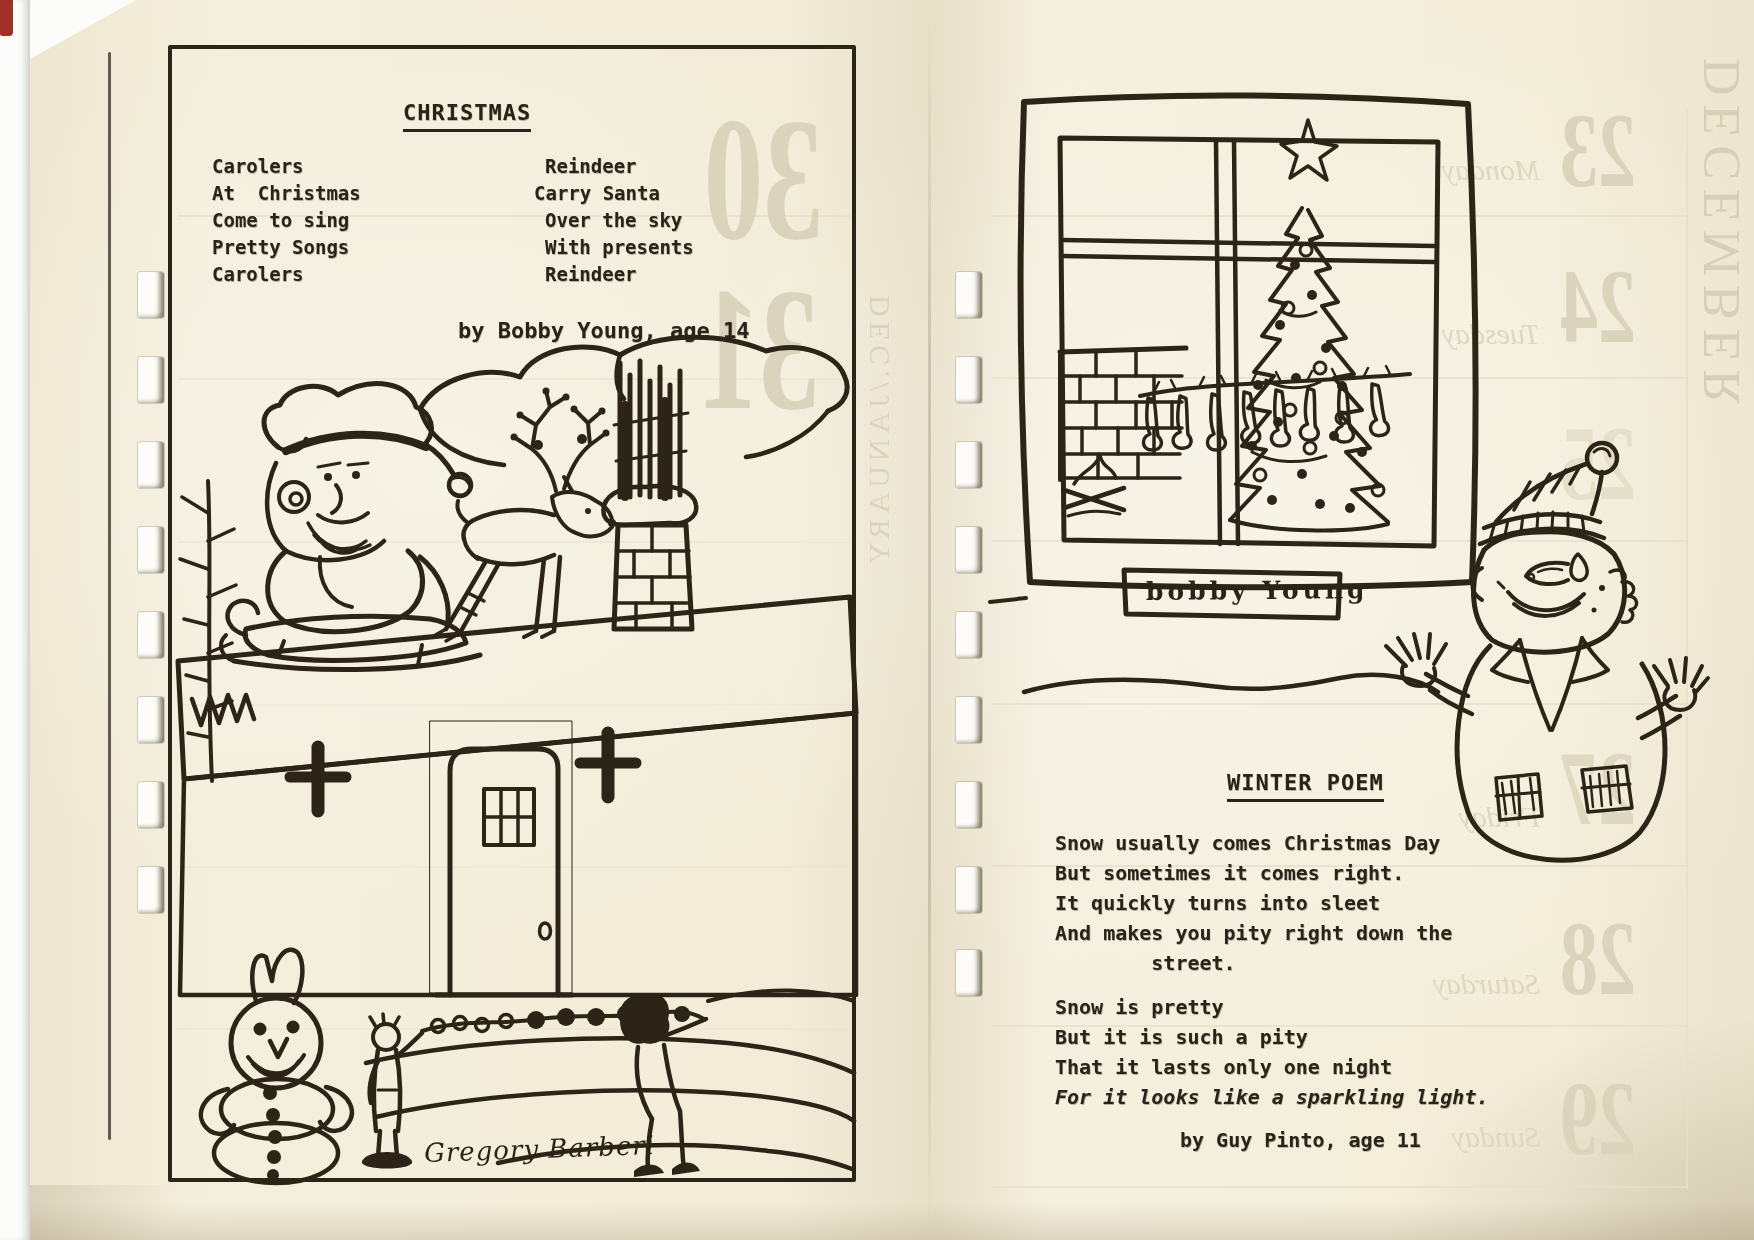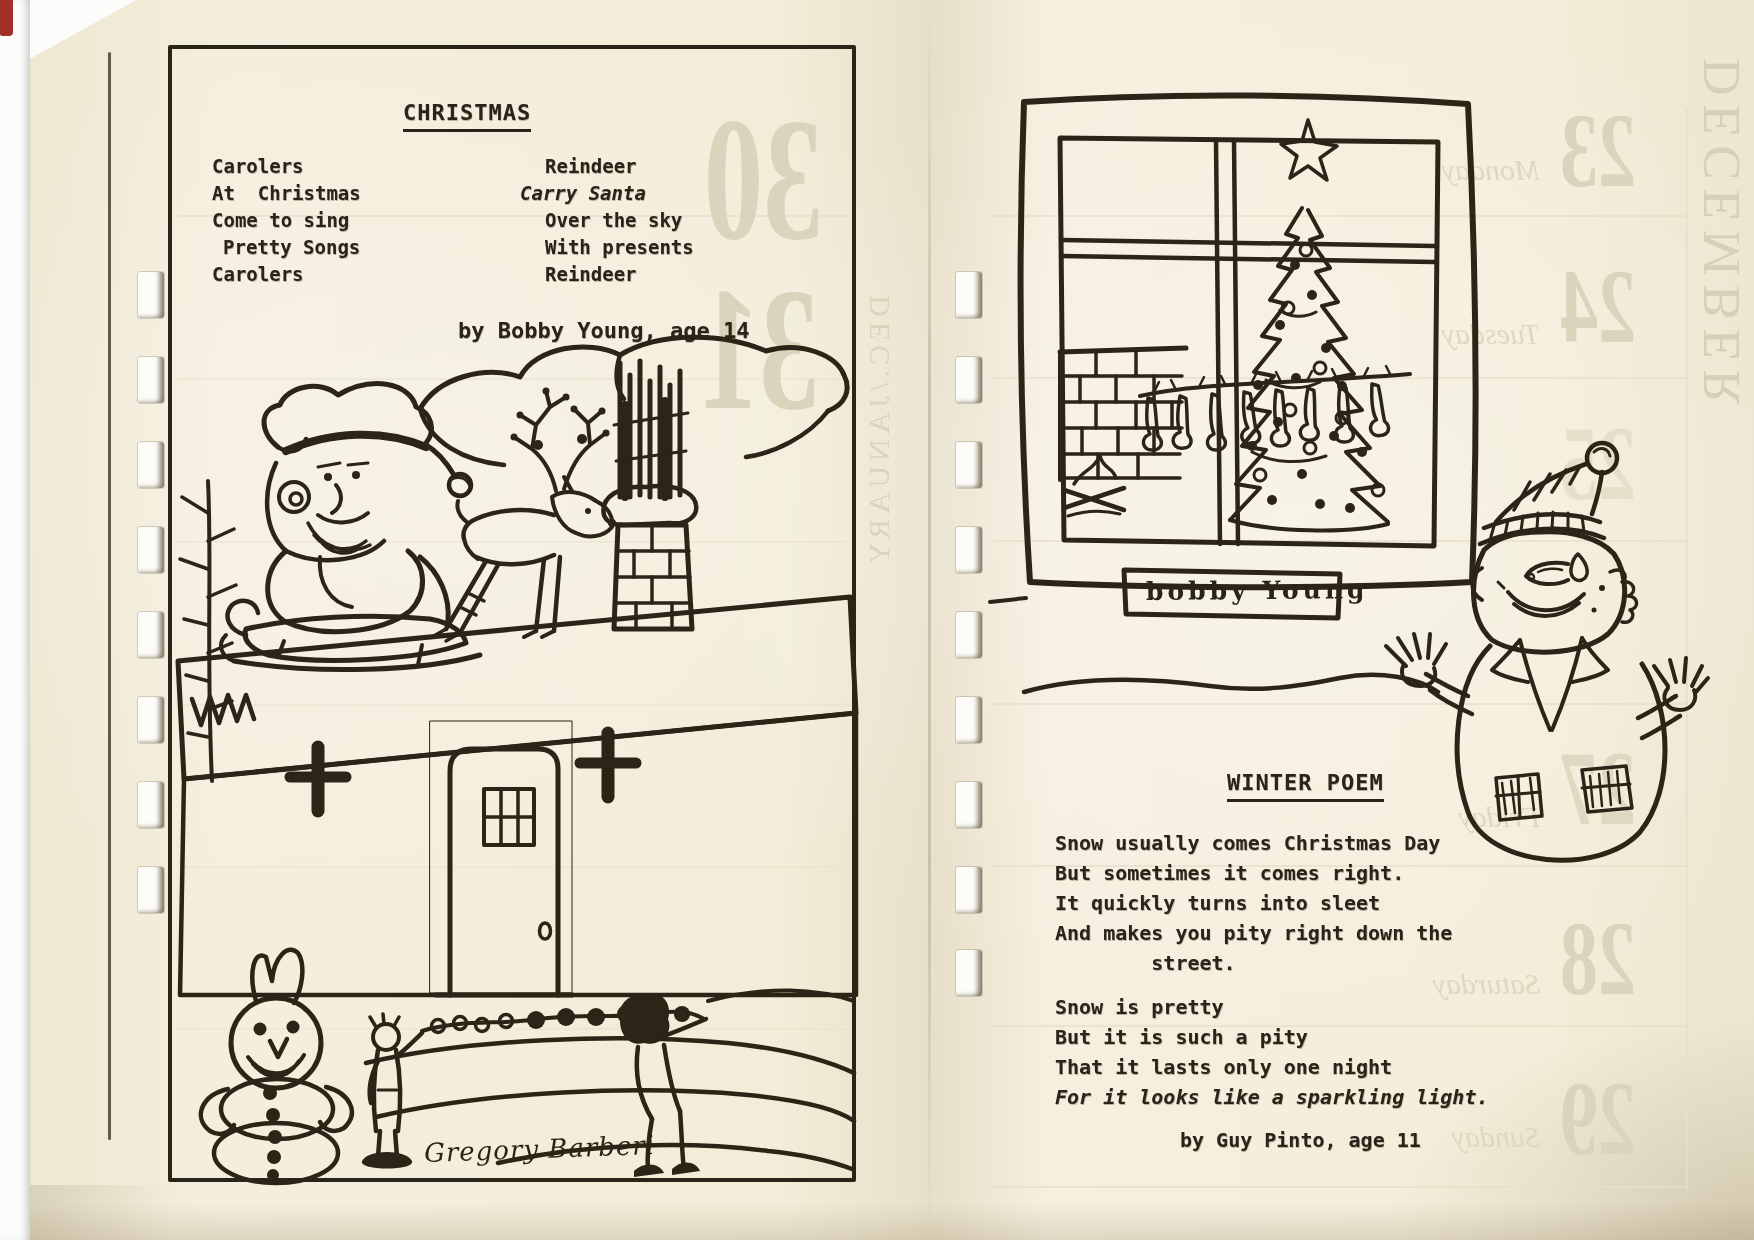--- a/index.html
+++ b/index.html
@@ -234,26 +234,26 @@
     <path d="M484,1074 C480,1096 479,1112 480,1126 M512,1066 C514,1092 514,1110 516,1124" stroke-width="4.5"></path>
     <path class="f" d="M466,1126 C476,1116 492,1118 496,1128 L466,1132 Z"></path>
     <path class="f" d="M504,1124 C514,1114 528,1116 532,1126 L504,1130 Z"></path>
   </svg>
 
   <div class="tw tw-title" style="left:403px;top:100px;">CHRISTMAS</div>
   <div>
     <div class="tw poem-left" style="left:212px;top:153px;">Carolers</div>
     <div class="tw poem-left" style="left:212px;top:180px;">At  Christmas</div>
     <div class="tw poem-left" style="left:212px;top:207px;">Come to sing</div>
-    <div class="tw poem-left" style="left:212px;top:234px;margin-left:11px;">Pretty Songs</div>
+    <div class="tw poem-left" style="left:212px;top:234px;">Pretty Songs</div>
     <div class="tw poem-left" style="left:212px;top:261px;">Carolers</div>
   </div>
   <div>
     <div class="tw poem-left" style="left:545px;top:153px;">Reindeer</div>
-    <div class="tw poem-left" style="left:520px;top:180px;font-style:italic;">Carry Santa</div>
+    <div class="tw poem-left" style="left:534px;top:180px;">Carry Santa</div>
     <div class="tw poem-left" style="left:545px;top:207px;">Over the sky</div>
     <div class="tw poem-left" style="left:545px;top:234px;">With presents</div>
     <div class="tw poem-left" style="left:545px;top:261px;">Reindeer</div>
   </div>
   <div class="tw attr-left" style="left:458px;top:318px;">by Bobby Young, age 14</div>
   <div class="hand" id="left-signature" style="left:424px;top:1134px;">Gregory Barberi</div>
 
   <svg class="draw" style="left:990px;top:80px;" width="724" height="830" viewBox="0 0 724 830">
 
     <path d="M34,22 C180,12 340,14 478,24 C486,180 488,348 482,502 C330,510 160,508 40,502 C30,346 28,182 34,22 Z" stroke-width="6"></path>

